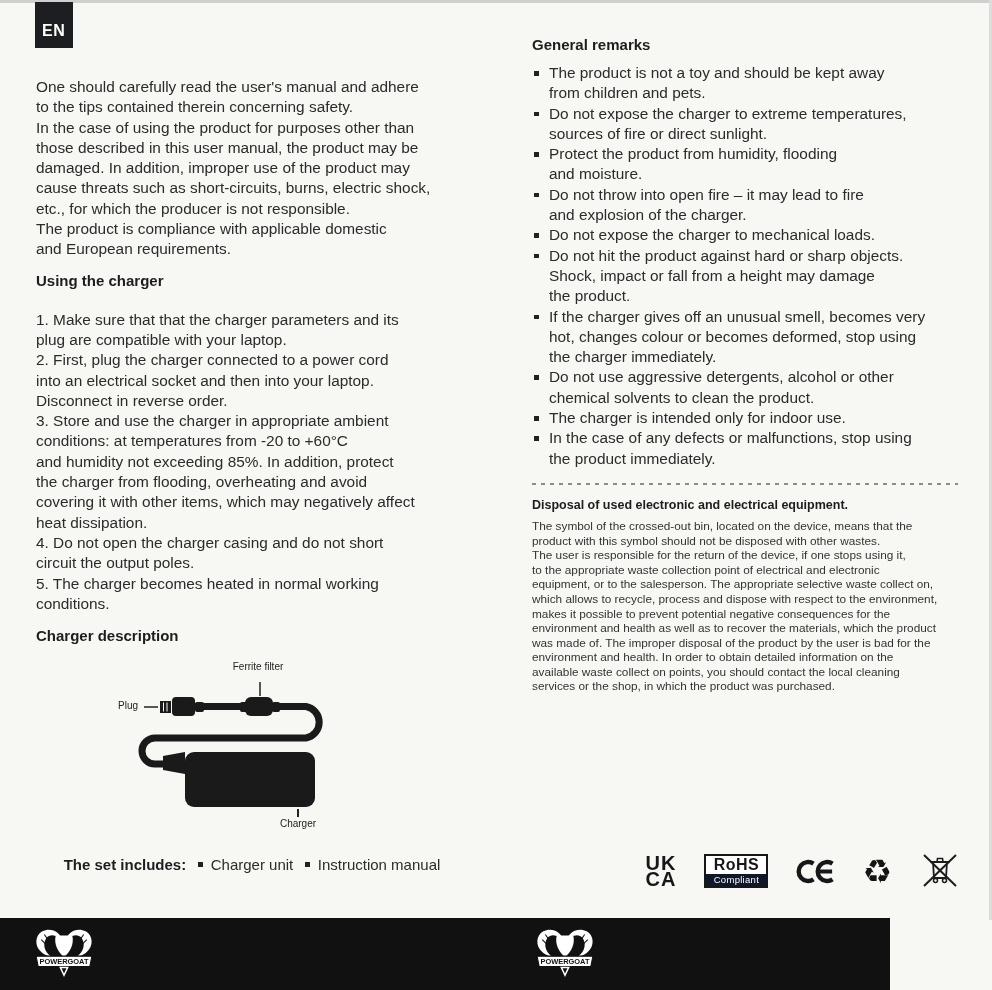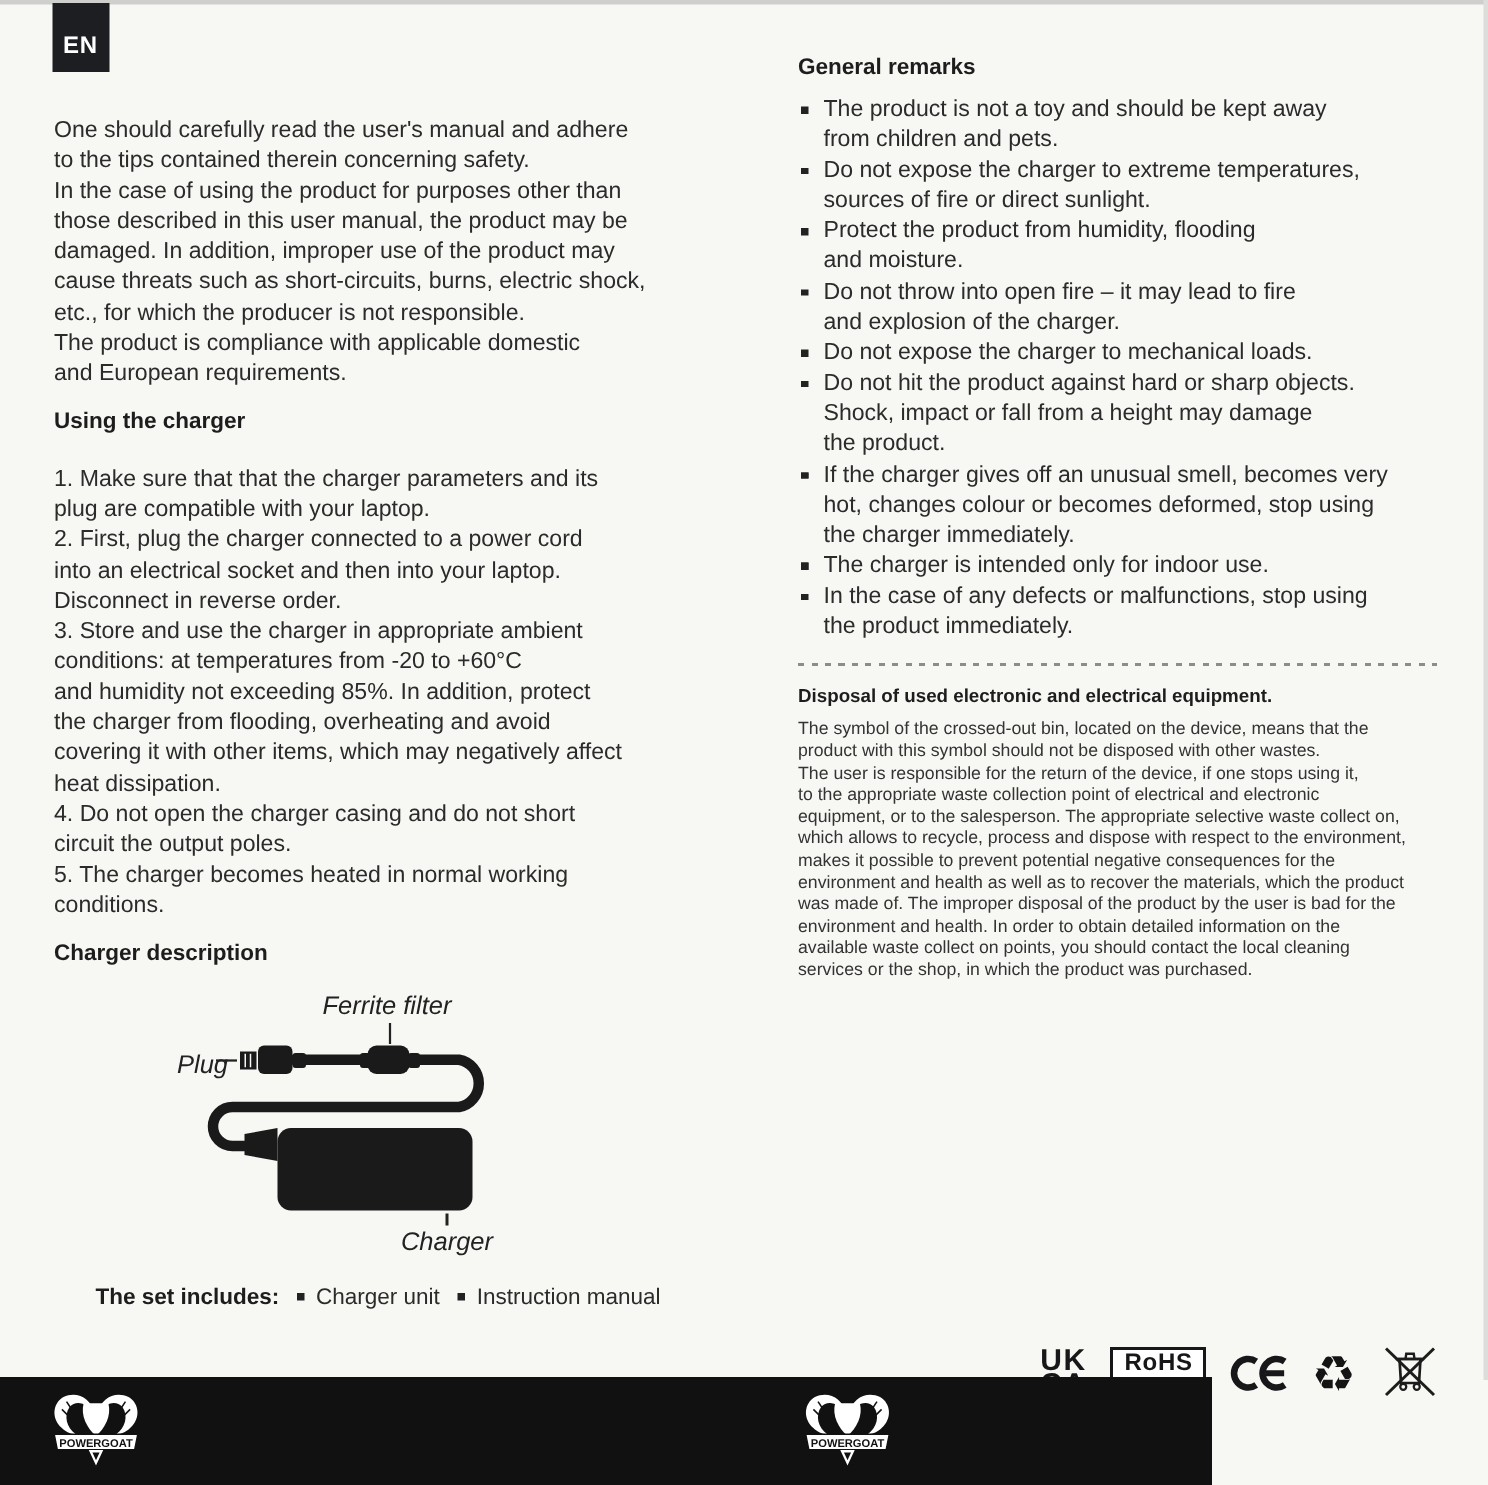--- a/index.html
+++ b/index.html
@@ -32,43 +32,43 @@
   ul.remarks li{position:relative;padding-left:17px;font-size:15.4px;line-height:20.3px;}
   ul.remarks li .sq{position:absolute;left:2px;top:8px;width:4.5px;height:4.5px;background:#222;}
   ul.remarks li span.txt{white-space:pre-line;}
 
   .divider{margin-top:14px;height:2px;width:100%;
     background:repeating-linear-gradient(90deg,#8c8c8c 0 4px,transparent 4px 9px);}
   .small-text{margin:6px 0 0 0;font-size:11.8px;line-height:14.6px;white-space:pre-line;color:#333;}
 
   
   .diagram{position:relative;margin-top:16px;width:432px;height:192px;}
-  .diagram .lbl{position:absolute;font-size:17px;color:#222;font-style:italic;}
+  .diagram .lbl{position:absolute;font-size:10px;color:#222;}
   .lbl-ferrite{left:152px;top:1px;width:140px;text-align:center;}
   .lbl-plug{left:82px;top:40px;}
   .lbl-charger{left:230px;top:158px;width:64px;text-align:center;font-size:11px;}
   .diagram svg{position:absolute;left:0;top:0;}
 
   .set-line{margin-top:4px;font-size:15px;display:flex;align-items:center;justify-content:center;}
   .set-line b{color:#1d1d1d;}
   .set-line .sq{display:inline-block;width:4.5px;height:4.5px;background:#222;margin:0 8px 0 12px;}
 
   
-  .logos{position:absolute;left:532px;top:894px;width:428px;height:42px;display:flex;
-         justify-content:flex-end;align-items:center;gap:16px;}
+  .logos{position:absolute;left:532px;top:850px;width:428px;height:42px;display:flex;
+         justify-content:flex-end;align-items:center;gap:28px;}
   .ukca{display:flex;flex-direction:column;line-height:16px;font-weight:bold;font-size:20px;
         letter-spacing:1px;color:#17171a;font-family:"Liberation Sans",sans-serif;}
   .rohs{border:2.5px solid #17171a;background:#fff;width:60px;text-align:center;}
   .rohs .t{font-weight:bold;font-size:16px;line-height:18px;color:#17171a;letter-spacing:.5px;}
   .rohs .b{background:#0f172a;color:#fff;font-size:9.5px;line-height:12px;letter-spacing:.3px;}
   .recycle{font-size:33px;line-height:33px;color:#141414;
            font-family:"DejaVu Sans", sans-serif;}
 
   
-  .bottom-bar{position:absolute;left:0;top:918px;width:808px;height:72px;background:#111111;}
+  .bottom-bar{position:absolute;left:0;top:918px;width:890px;height:72px;background:#111111;}
   .goat{position:absolute;top:7px;}
   .goat-1{left:33px;} .goat-2{left:534px;}
 </style>
 </head>
 <body>
 
 <div id="page">
   <div class="photo-edge-top"></div>
   <div class="photo-edge-right"></div>
 
@@ -155,21 +155,22 @@
       <li><span class="sq"></span><span class="txt">Do not throw into open fire – it may lead to fire
 and explosion of the charger.</span></li>
       <li><span class="sq"></span><span class="txt">Do not expose the charger to mechanical loads.</span></li>
       <li><span class="sq"></span><span class="txt">Do not hit the product against hard or sharp objects.
 Shock, impact or fall from a height may damage
 the product.</span></li>
       <li><span class="sq"></span></li>
       <li><span class="sq"></span><span class="txt">If the charger gives off an unusual smell, becomes very
 hot, changes colour or becomes deformed, stop using
 the charger immediately.</span></li>
-      <li><span class="sq"></span></li>
+      <li><span class="sq"></span><span class="txt">Do not use aggressive detergents, alcohol or other
+chemical solvents to clean the product.</span></li>
       <li><span class="sq"></span><span class="txt">The charger is intended only for indoor use.</span></li>
       <li><span class="sq"></span><span class="txt">In the case of any defects or malfunctions, stop using
 the product immediately.</span></li>
     </ul>
 
     <div class="divider"></div>
 
     <h3 class="mt13">Disposal of used electronic and electrical equipment.</h3>
     <p class="small-text">The symbol of the crossed-out bin, located on the device, means that the
 product with this symbol should not be disposed with other wastes.

